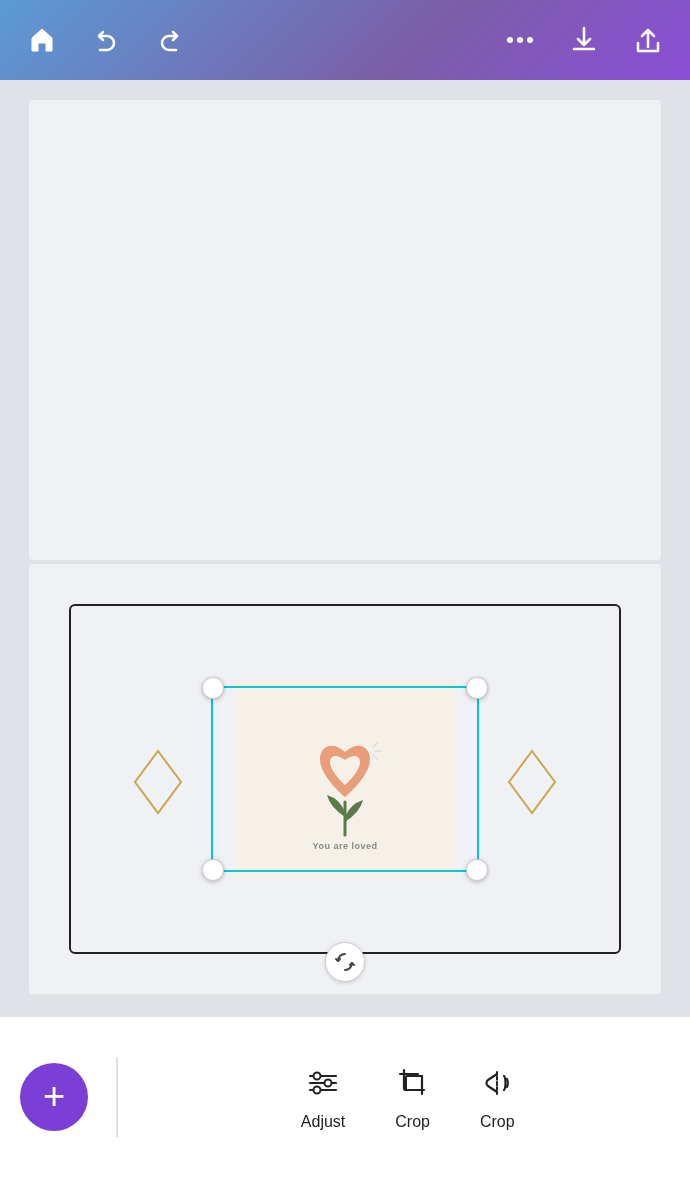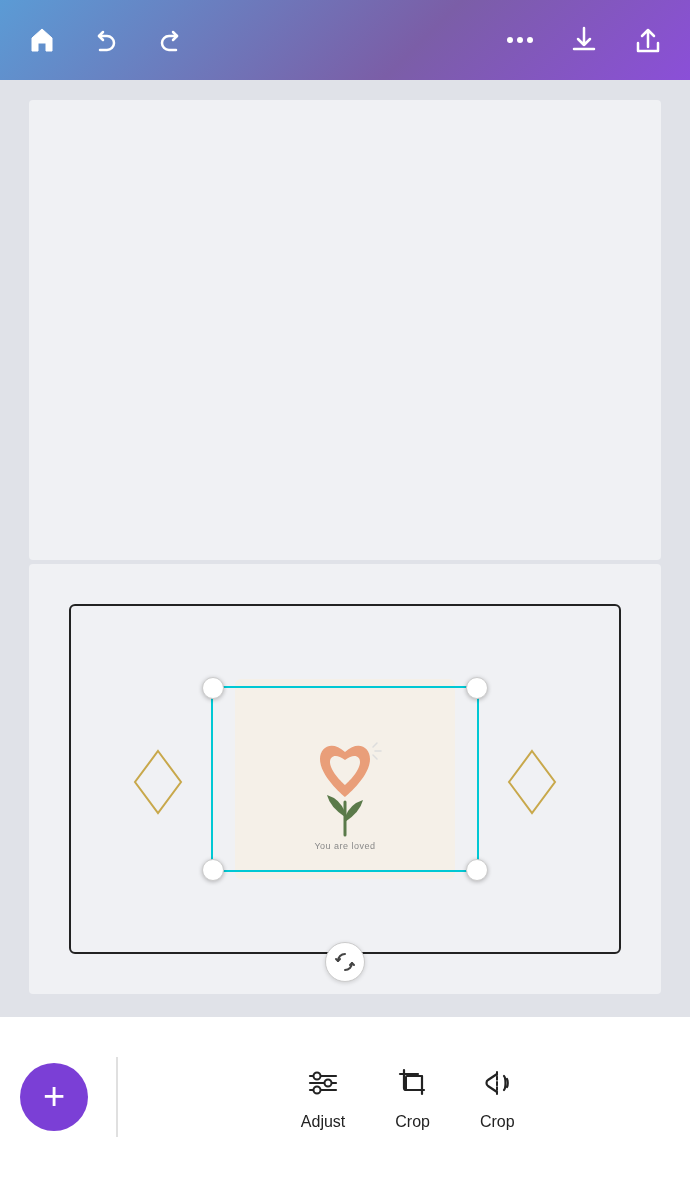--- a/index.html
+++ b/index.html
@@ -84,20 +84,21 @@
       top: 40px;
       left: 40px;
       right: 40px;
       bottom: 40px;
       border: 2px solid #222;
       border-radius: 6px;
       background: #f0f1f4;
       display: flex;
       align-items: center;
       justify-content: center;
+      font-weight: bold;
     }
 
     
     .diamond-left {
       position: absolute;
       left: 60px;
       top: 50%;
       transform: translateY(-50%);
       width: 54px;
       height: 64px;

